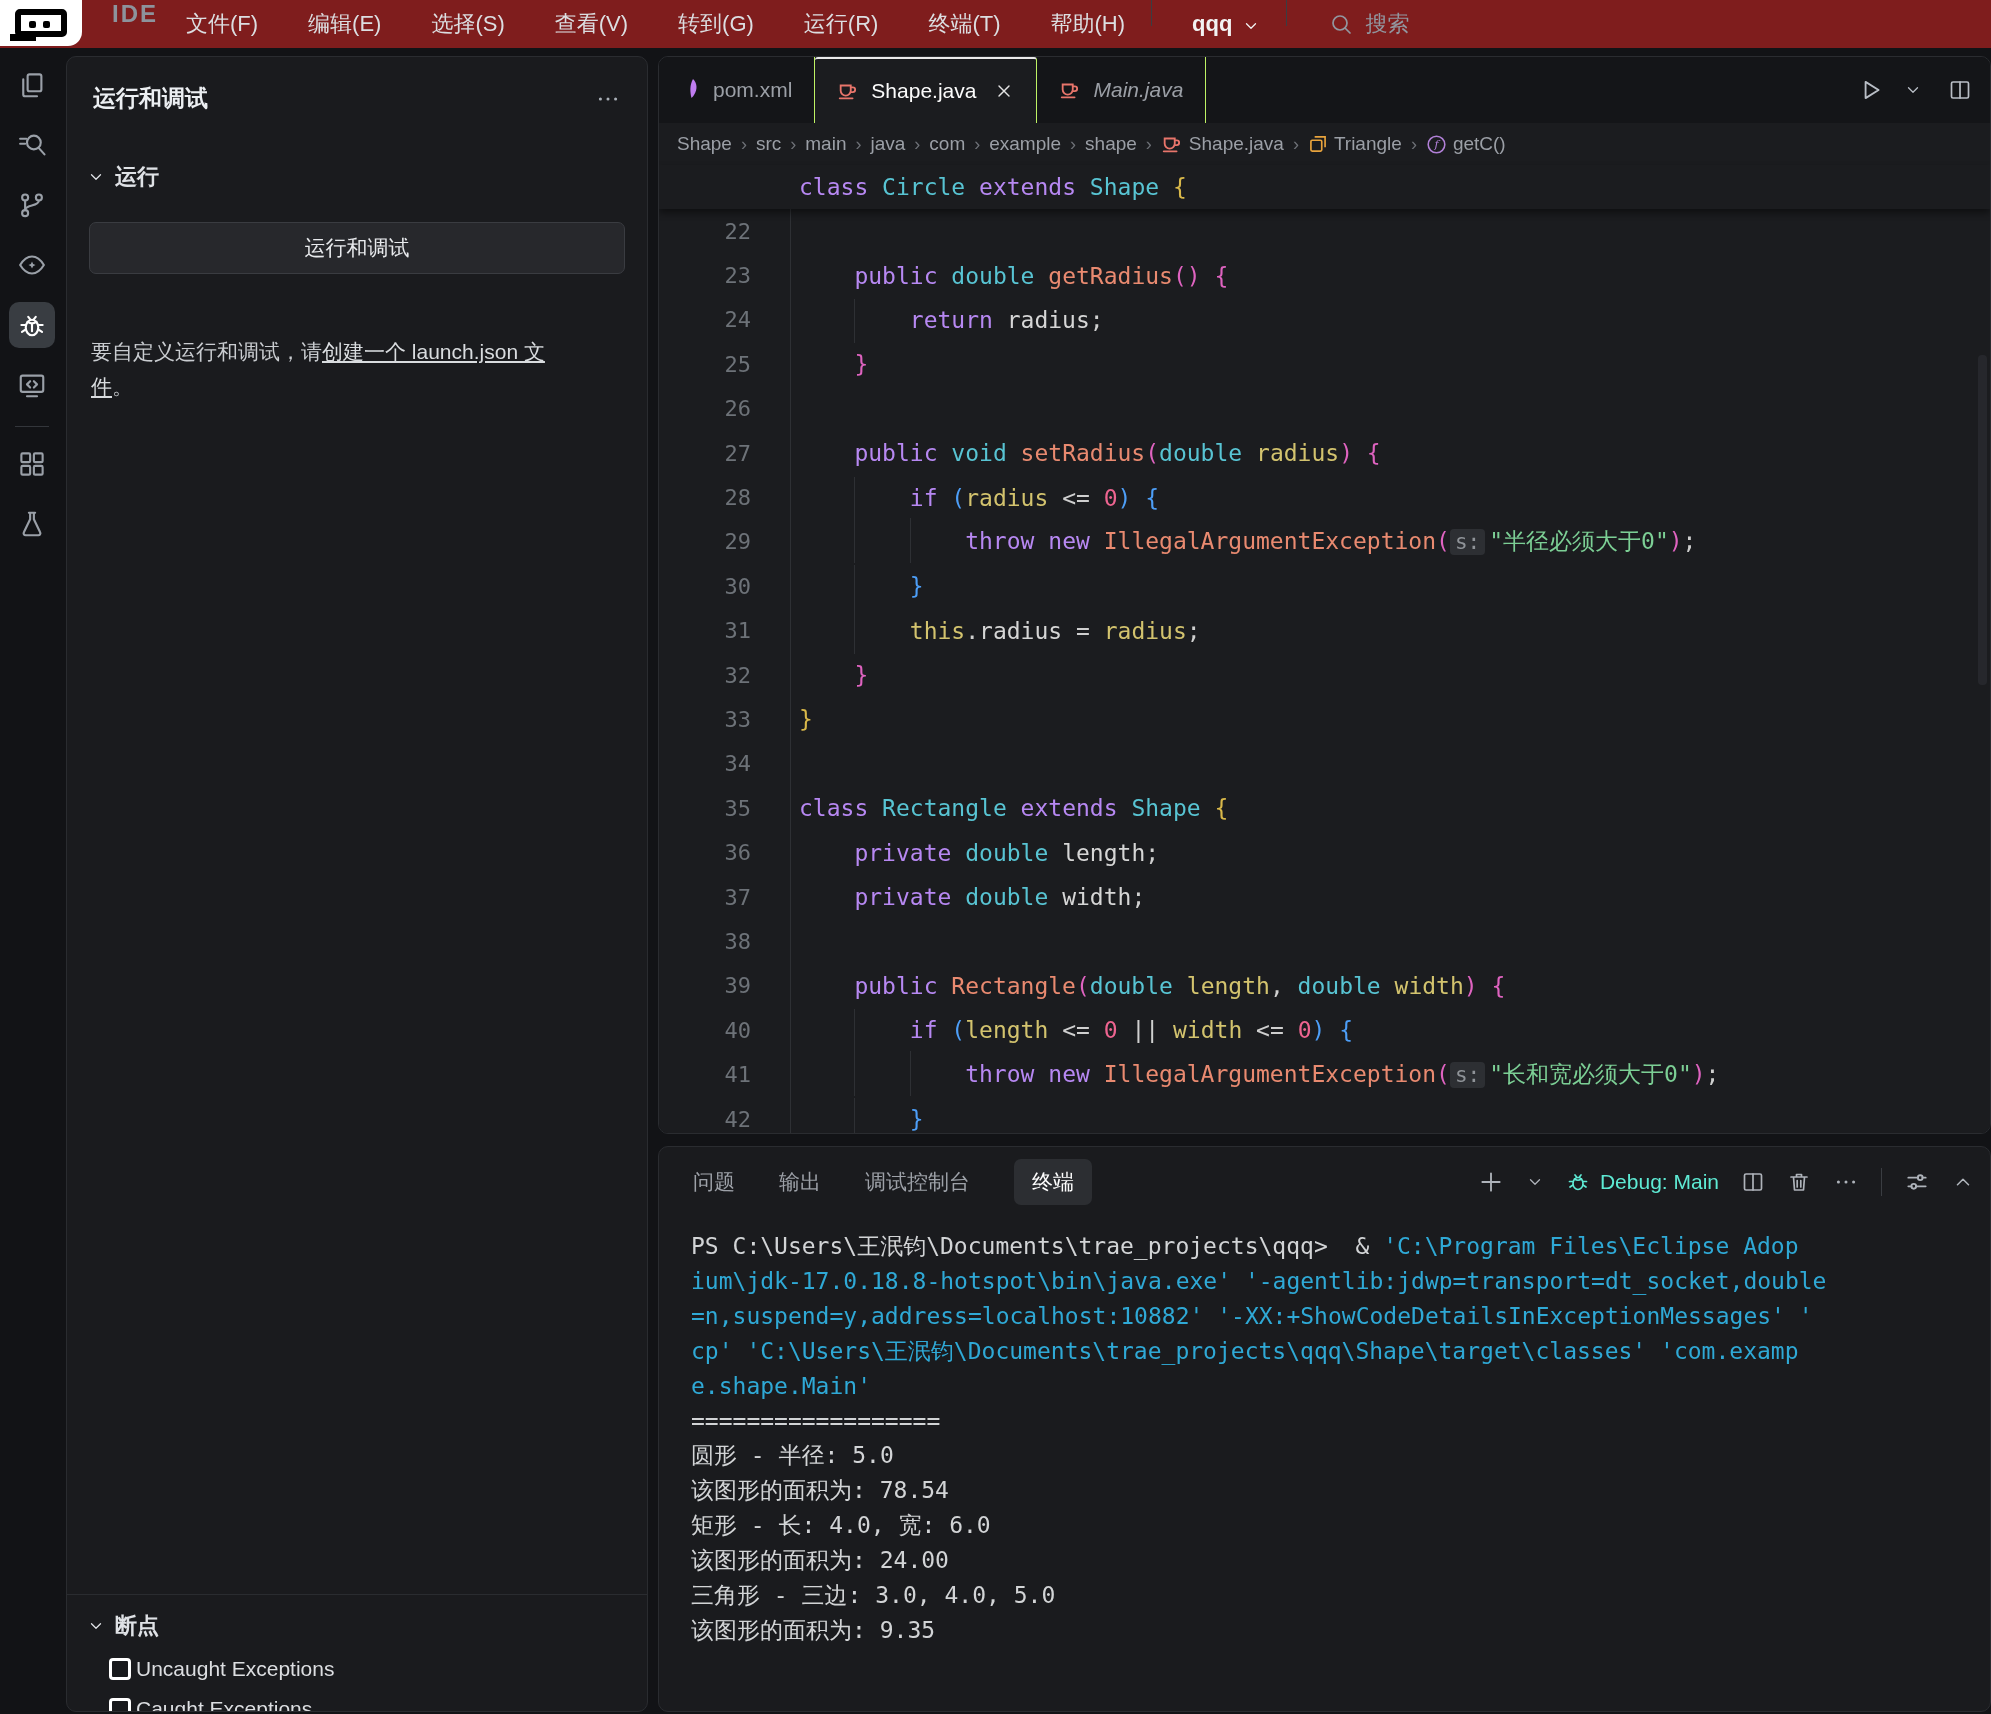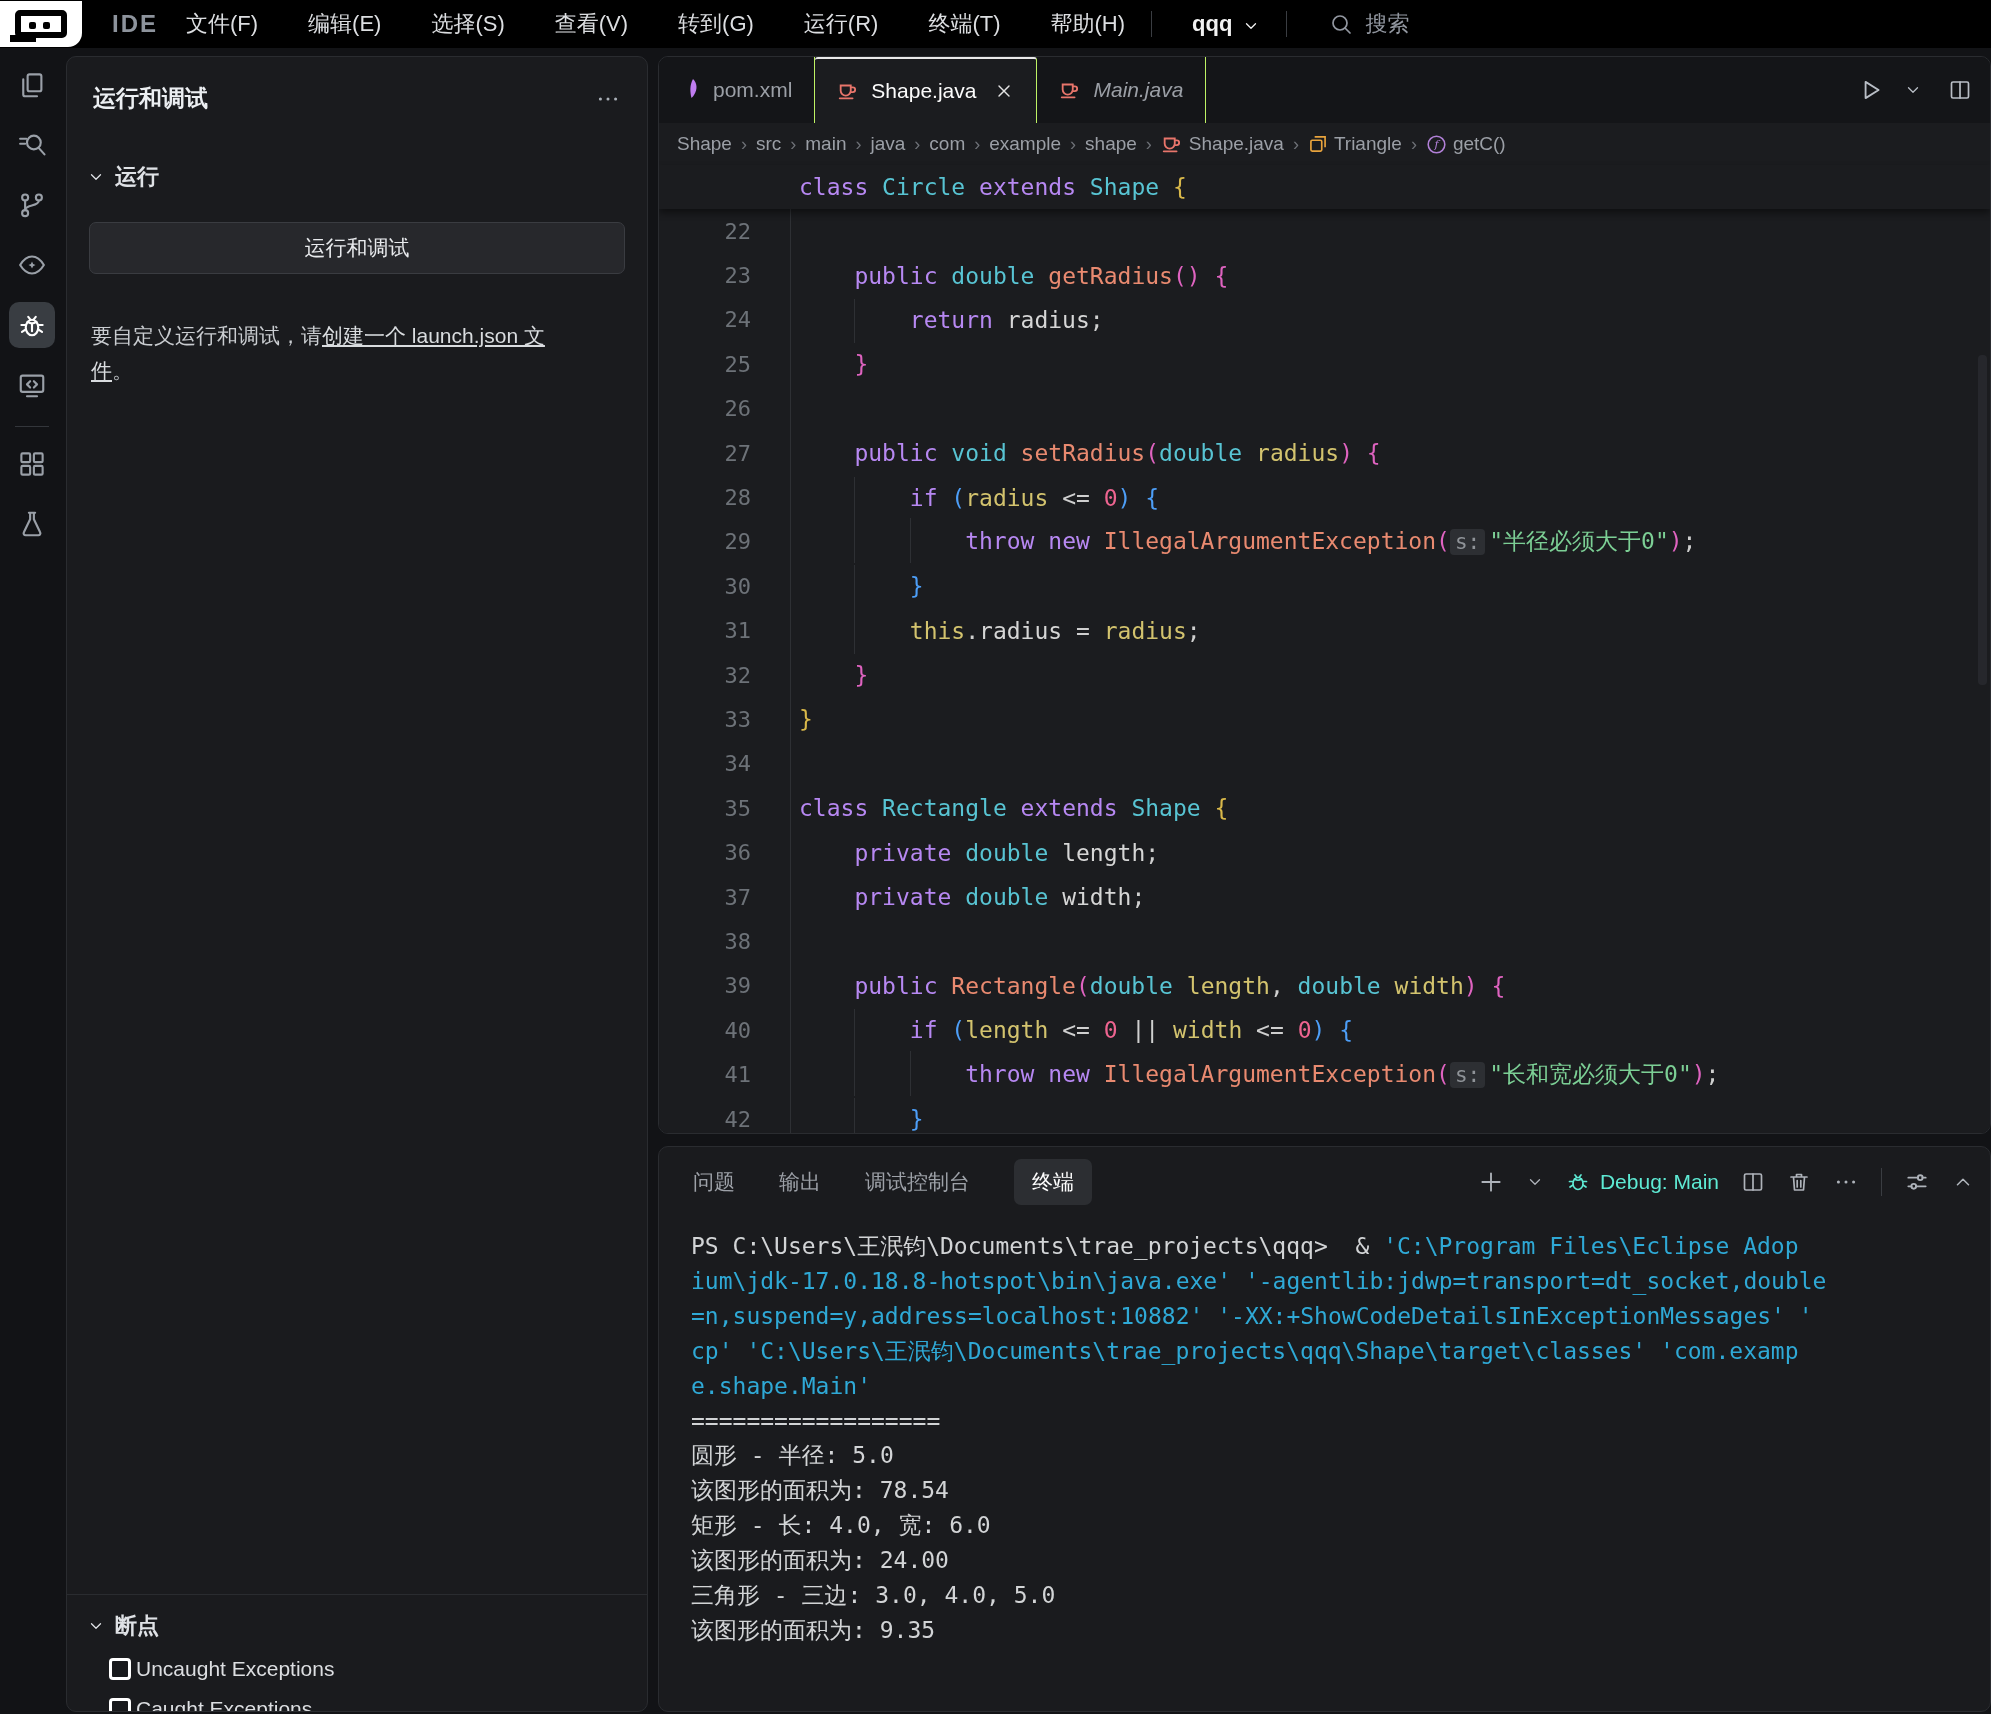--- a/index.html
+++ b/index.html
@@ -2,21 +2,21 @@
 <html><head>
 <meta charset="utf-8">
 <style>
   * { margin:0; padding:0; box-sizing:border-box; }
   html,body { width:1991px; height:1714px; overflow:hidden; background:#121316;
               font-family:"Liberation Sans", sans-serif; color:#d6d6d6; }
   #app { position:relative; width:1991px; height:1714px; }
 
   
   .titlebar { position:absolute; left:0; top:0; width:1991px; height:48px;
-              background:#000000; display:flex; align-items:center; }
+              background:#7f1d1d; display:flex; }
   .logo-chip { position:relative; width:82px; height:46px; background:#fff;
                border-radius:0 0 14px 0; flex:0 0 auto; }
   .logo-mark { position:absolute; left:15px; top:9px; width:52px; height:28px;
                border:6px solid #000; border-radius:5px; background:#fff; }
   .logo-mark i { position:absolute; top:6px; width:7px; height:7px; background:#000; border-radius:2px; }
   .logo-mark i.d1 { left:8px; } .logo-mark i.d2 { left:22px; }
   .logo-lip { position:absolute; left:10px; top:34px; width:26px; height:7px; background:#000; }
   .app-label { color:#8d939c; font-weight:bold; font-size:24px; letter-spacing:2px; margin:0 28px 0 30px; }
   .menubar { display:flex; align-items:center; gap:50px; font-size:22px; color:#dcdee1; }
   .menubar span { cursor:default; }
@@ -41,21 +41,21 @@
 
   
   .sb-head { display:flex; align-items:center; justify-content:space-between; padding:26px 26px 0 26px; }
   .sb-title { font-size:23px; font-weight:bold; color:#eceff2; }
   .sb-more { color:#aab0b8; }
   .sb-sect { display:flex; align-items:center; gap:10px; padding:48px 0 0 20px; color:#dfe2e6; }
   .sb-sect .lbl { font-size:22px; font-weight:bold; }
   .sb-btn { margin:30px 22px 0 22px; height:52px; background:#27282c; border:1px solid #3a3c41;
             border-radius:7px; display:flex; align-items:center; justify-content:center;
             font-size:21px; color:#e8eaed; cursor:pointer; }
-  .sb-hint { padding:44px 24px 0 24px; font-size:21px; line-height:35px; color:#c9ccd0; }
+  .sb-hint { padding:60px 24px 0 24px; font-size:21px; line-height:35px; color:#c9ccd0; }
   .sb-hint a { color:#d9dcdf; text-decoration:underline; cursor:pointer; }
   .bp-block { position:absolute; left:0; top:1537px; width:100%; border-top:1px solid #2a2c30; }
   .bp-head { display:flex; align-items:center; gap:10px; padding:16px 0 0 20px; color:#dfe2e6; }
   .bp-head .lbl { font-size:22px; font-weight:bold; }
   .bp-row { display:flex; align-items:center; gap:2px; padding:16px 0 0 42px; font-size:21px; color:#dcdee1; }
   .bp-box { width:22px; height:22px; border:3px solid #ffffff; border-radius:4px; background:#17181b; margin-right:3px; }
 
   
   .tabstrip { position:relative; height:66px; display:flex; align-items:stretch; background:#141518; }
   .tab { display:flex; align-items:center; gap:12px; padding:0 22px; font-size:21px; color:#9b9fa6;

